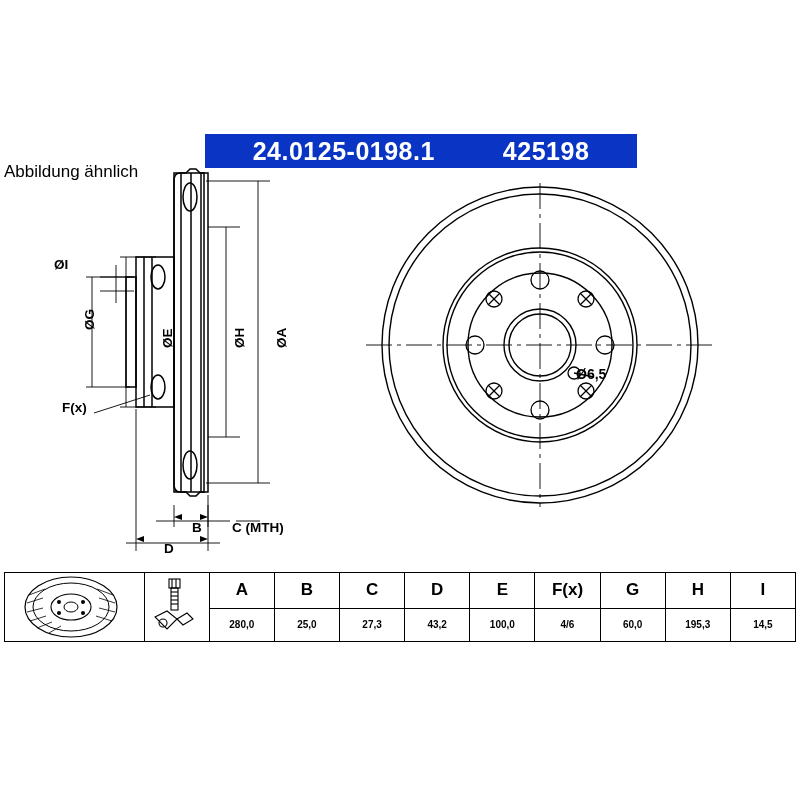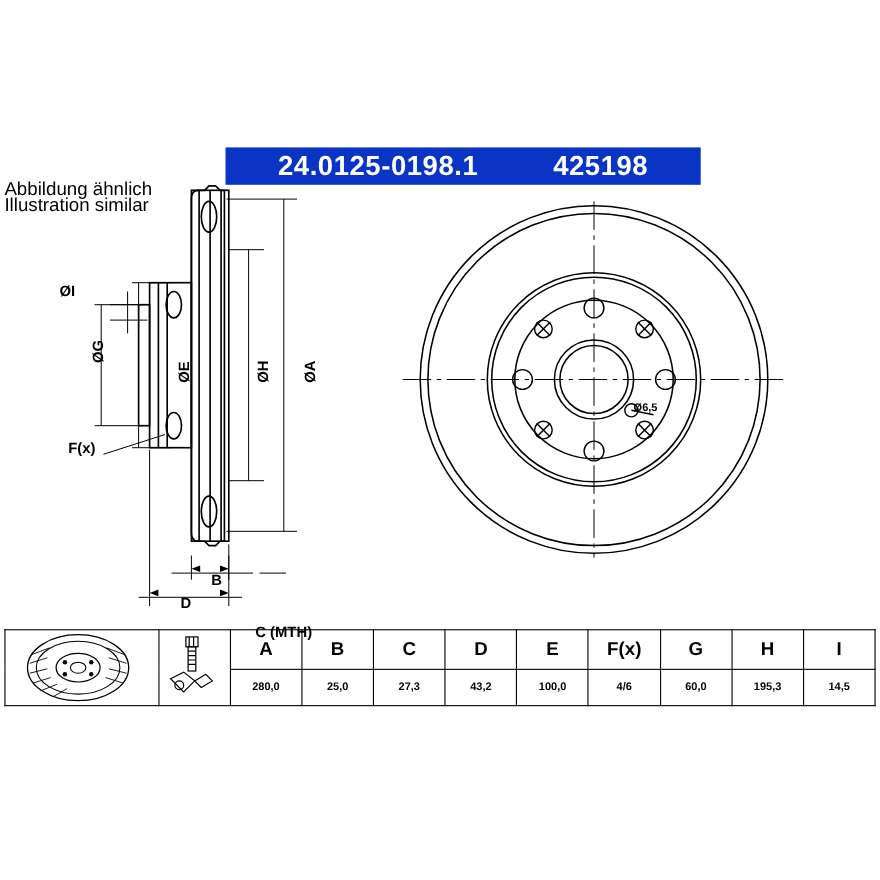--- a/index.html
+++ b/index.html
@@ -63,21 +63,20 @@
 
 <div class="sheet">
 
   <div class="titlebar">
     <span class="t">24.0125-0198.1</span>
     <span class="t">425198</span>
   </div>
 
   <div class="note">
     <div>Abbildung ähnlich</div>
-    <div>Illustration similar</div>
   </div>
 
   <svg width="360" height="420" viewBox="0 0 360 420" style="position:absolute;left:30px;top:165px;">
     <g fill="none" stroke="#000" stroke-width="1.4">
 
       <path d="M150 12 L176 12 L176 28 L186 34 L186 300 L176 306 L176 322 L150 322 Z" transform="translate(0,0)" fill="none" stroke="none"></path>
 
       <path d="M152 10 L172 10 L172 20 L180 26 L180 44 L176 50 L176 285 L180 291 L180 309 L172 315 L172 325 L152 325 Z" stroke="none" fill="none"></path>
     </g>
 
@@ -148,21 +147,21 @@
     </g>
   </svg>
 
   <div class="lbl" style="left:54px;top:257px;">ØI</div>
   <div class="lbl rot" style="left:82px;top:330px;">ØG</div>
   <div class="lbl rot" style="left:160px;top:348px;">ØE</div>
   <div class="lbl rot" style="left:232px;top:348px;">ØH</div>
   <div class="lbl rot" style="left:274px;top:348px;">ØA</div>
   <div class="lbl" style="left:62px;top:400px;">F(x)</div>
   <div class="lbl" style="left:192px;top:520px;">B</div>
-  <div class="lbl" style="left:232px;top:520px;margin-top:47px;">C (MTH)</div>
+  <div class="lbl" style="left:232px;top:520px;">C (MTH)</div>
   <div class="lbl" style="left:164px;top:541px;">D</div>
 
   <svg width="360" height="340" viewBox="0 0 360 340" style="position:absolute;left:360px;top:175px;">
     <g stroke="#000" fill="none" stroke-width="1.4">
       <circle cx="180" cy="170" r="158"></circle>
       <circle cx="180" cy="170" r="151"></circle>
       <circle cx="180" cy="170" r="97"></circle>
       <circle cx="180" cy="170" r="93"></circle>
       <circle cx="180" cy="170" r="72"></circle>
       <circle cx="180" cy="170" r="36"></circle>
@@ -198,21 +197,21 @@
       <g>
         <circle cx="226" cy="216" r="8"></circle>
         <line x1="220" y1="210" x2="232" y2="222"></line>
           <line x1="232" y1="210" x2="220" y2="222"></line>
       </g>
 
       <circle cx="214" cy="198" r="6"></circle>
       <line x1="214" y1="198" x2="234" y2="202"></line>
     </g>
   </svg>
-  <div class="lbl" style="left:576px;top:366px;font-size:10px;">Ø6,5</div>
+  <div class="lbl" style="left:576px;top:366px;font-size:14px;">Ø6,5</div>
 
   <table class="spec">
     <tbody>
         <tr class="head">
       <td class="pic" rowspan="2">
         <svg width="132" height="68" viewBox="0 0 132 68">
           <g transform="translate(66,34)">
             <ellipse rx="46" ry="30" fill="#ffffff" stroke="#000" stroke-width="1.2"></ellipse>
             <ellipse rx="38" ry="24" fill="none" stroke="#000" stroke-width="1"></ellipse>
             <g stroke="#000" stroke-width="0.8">

